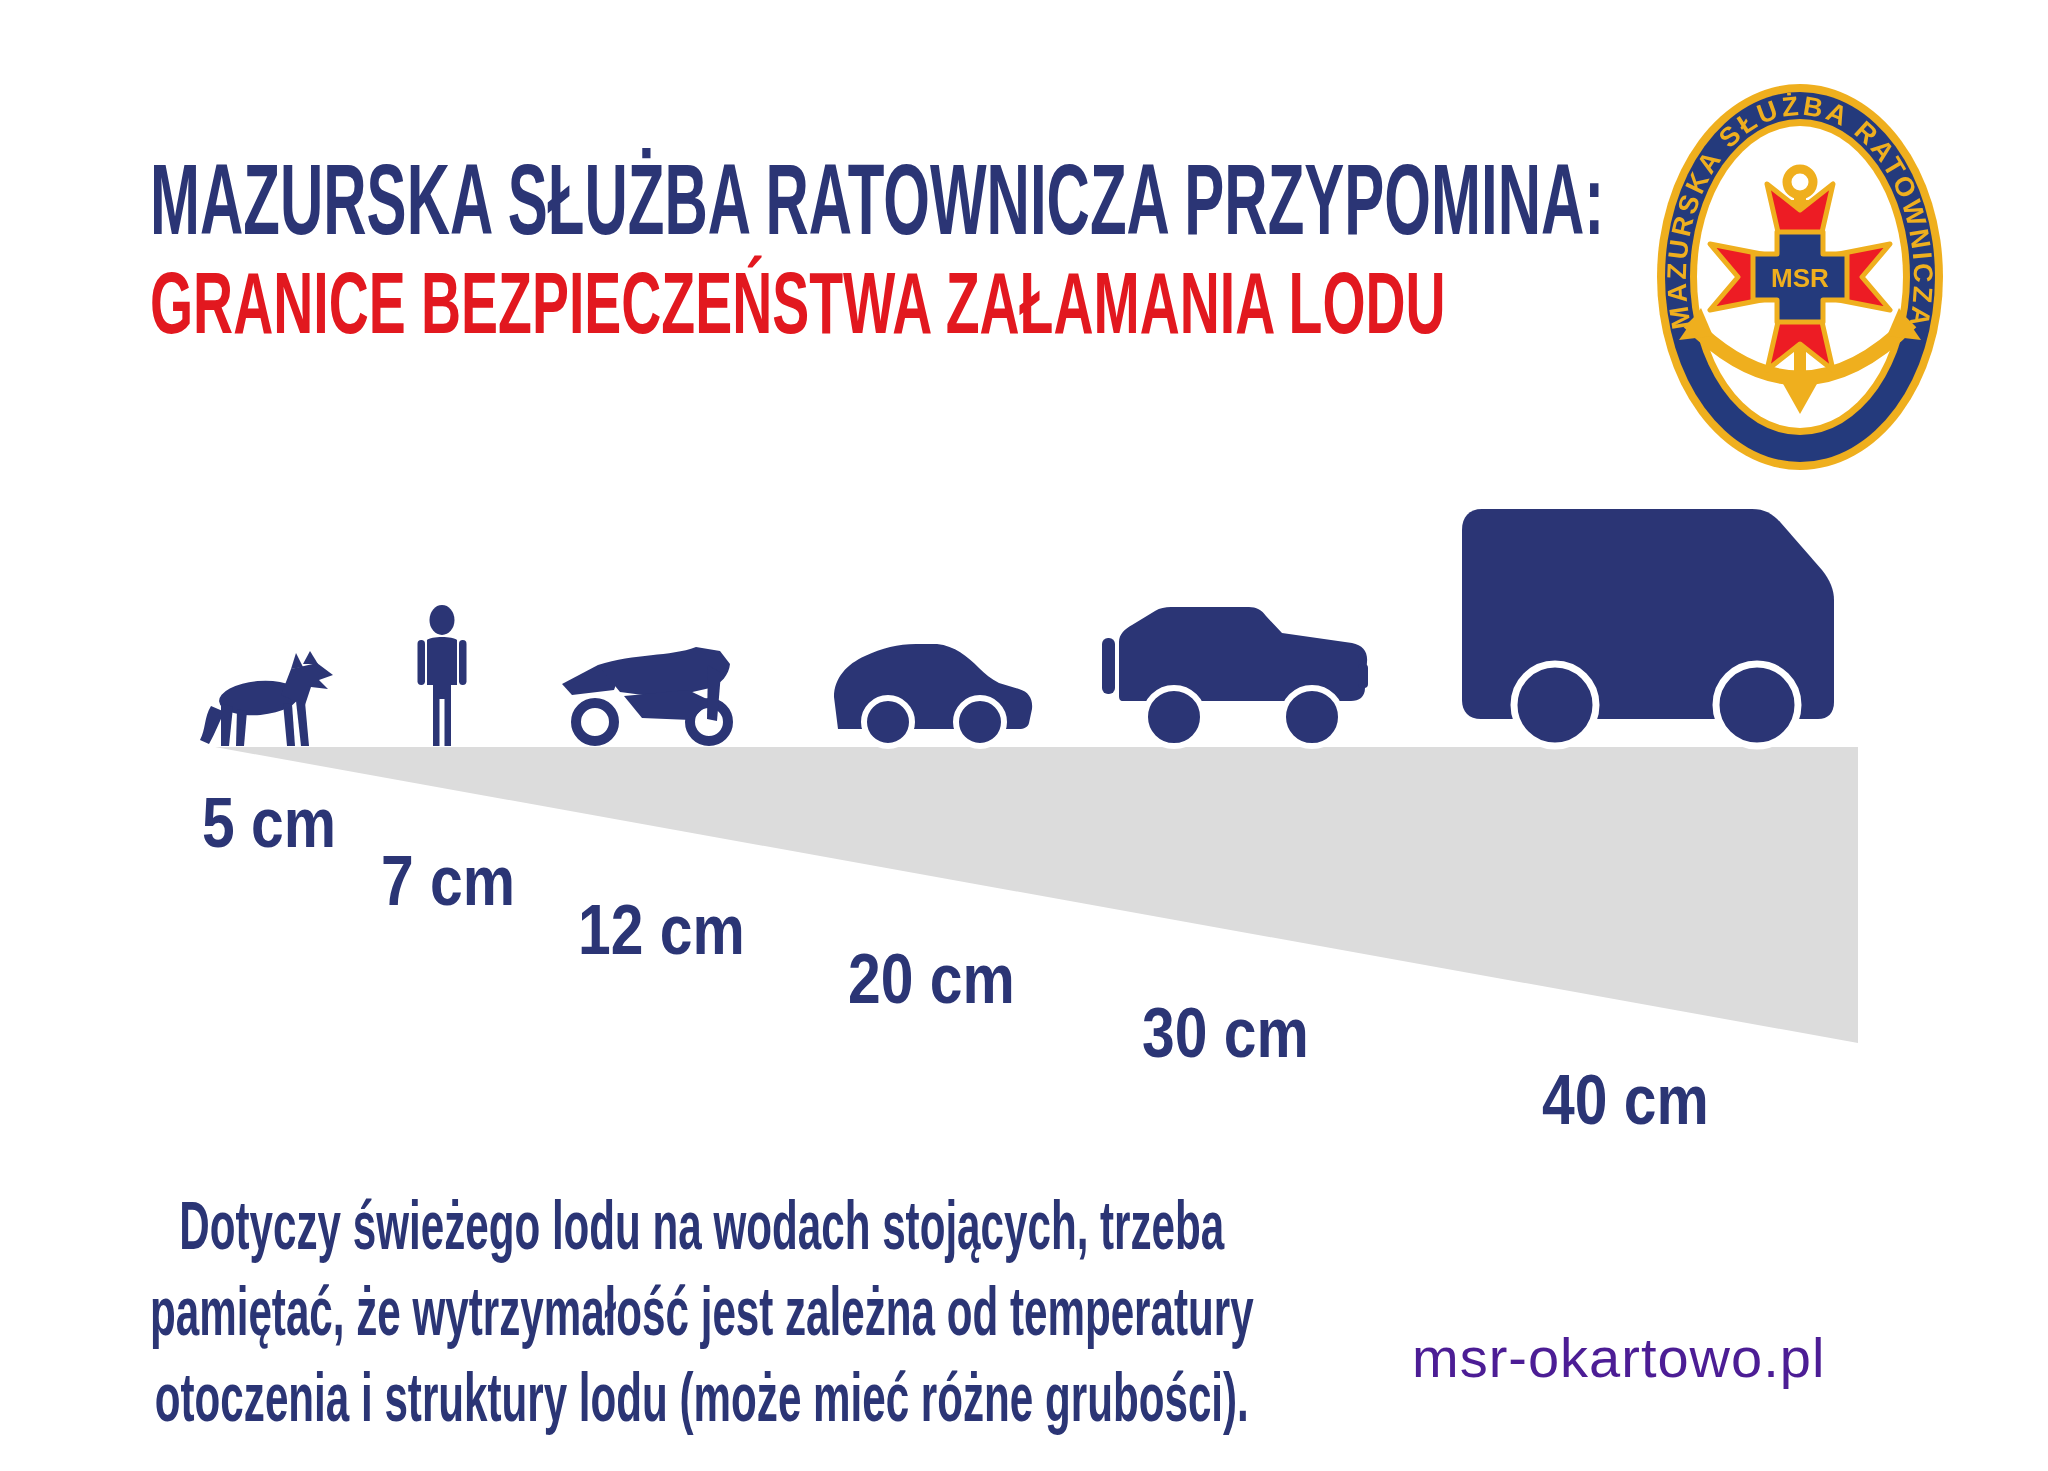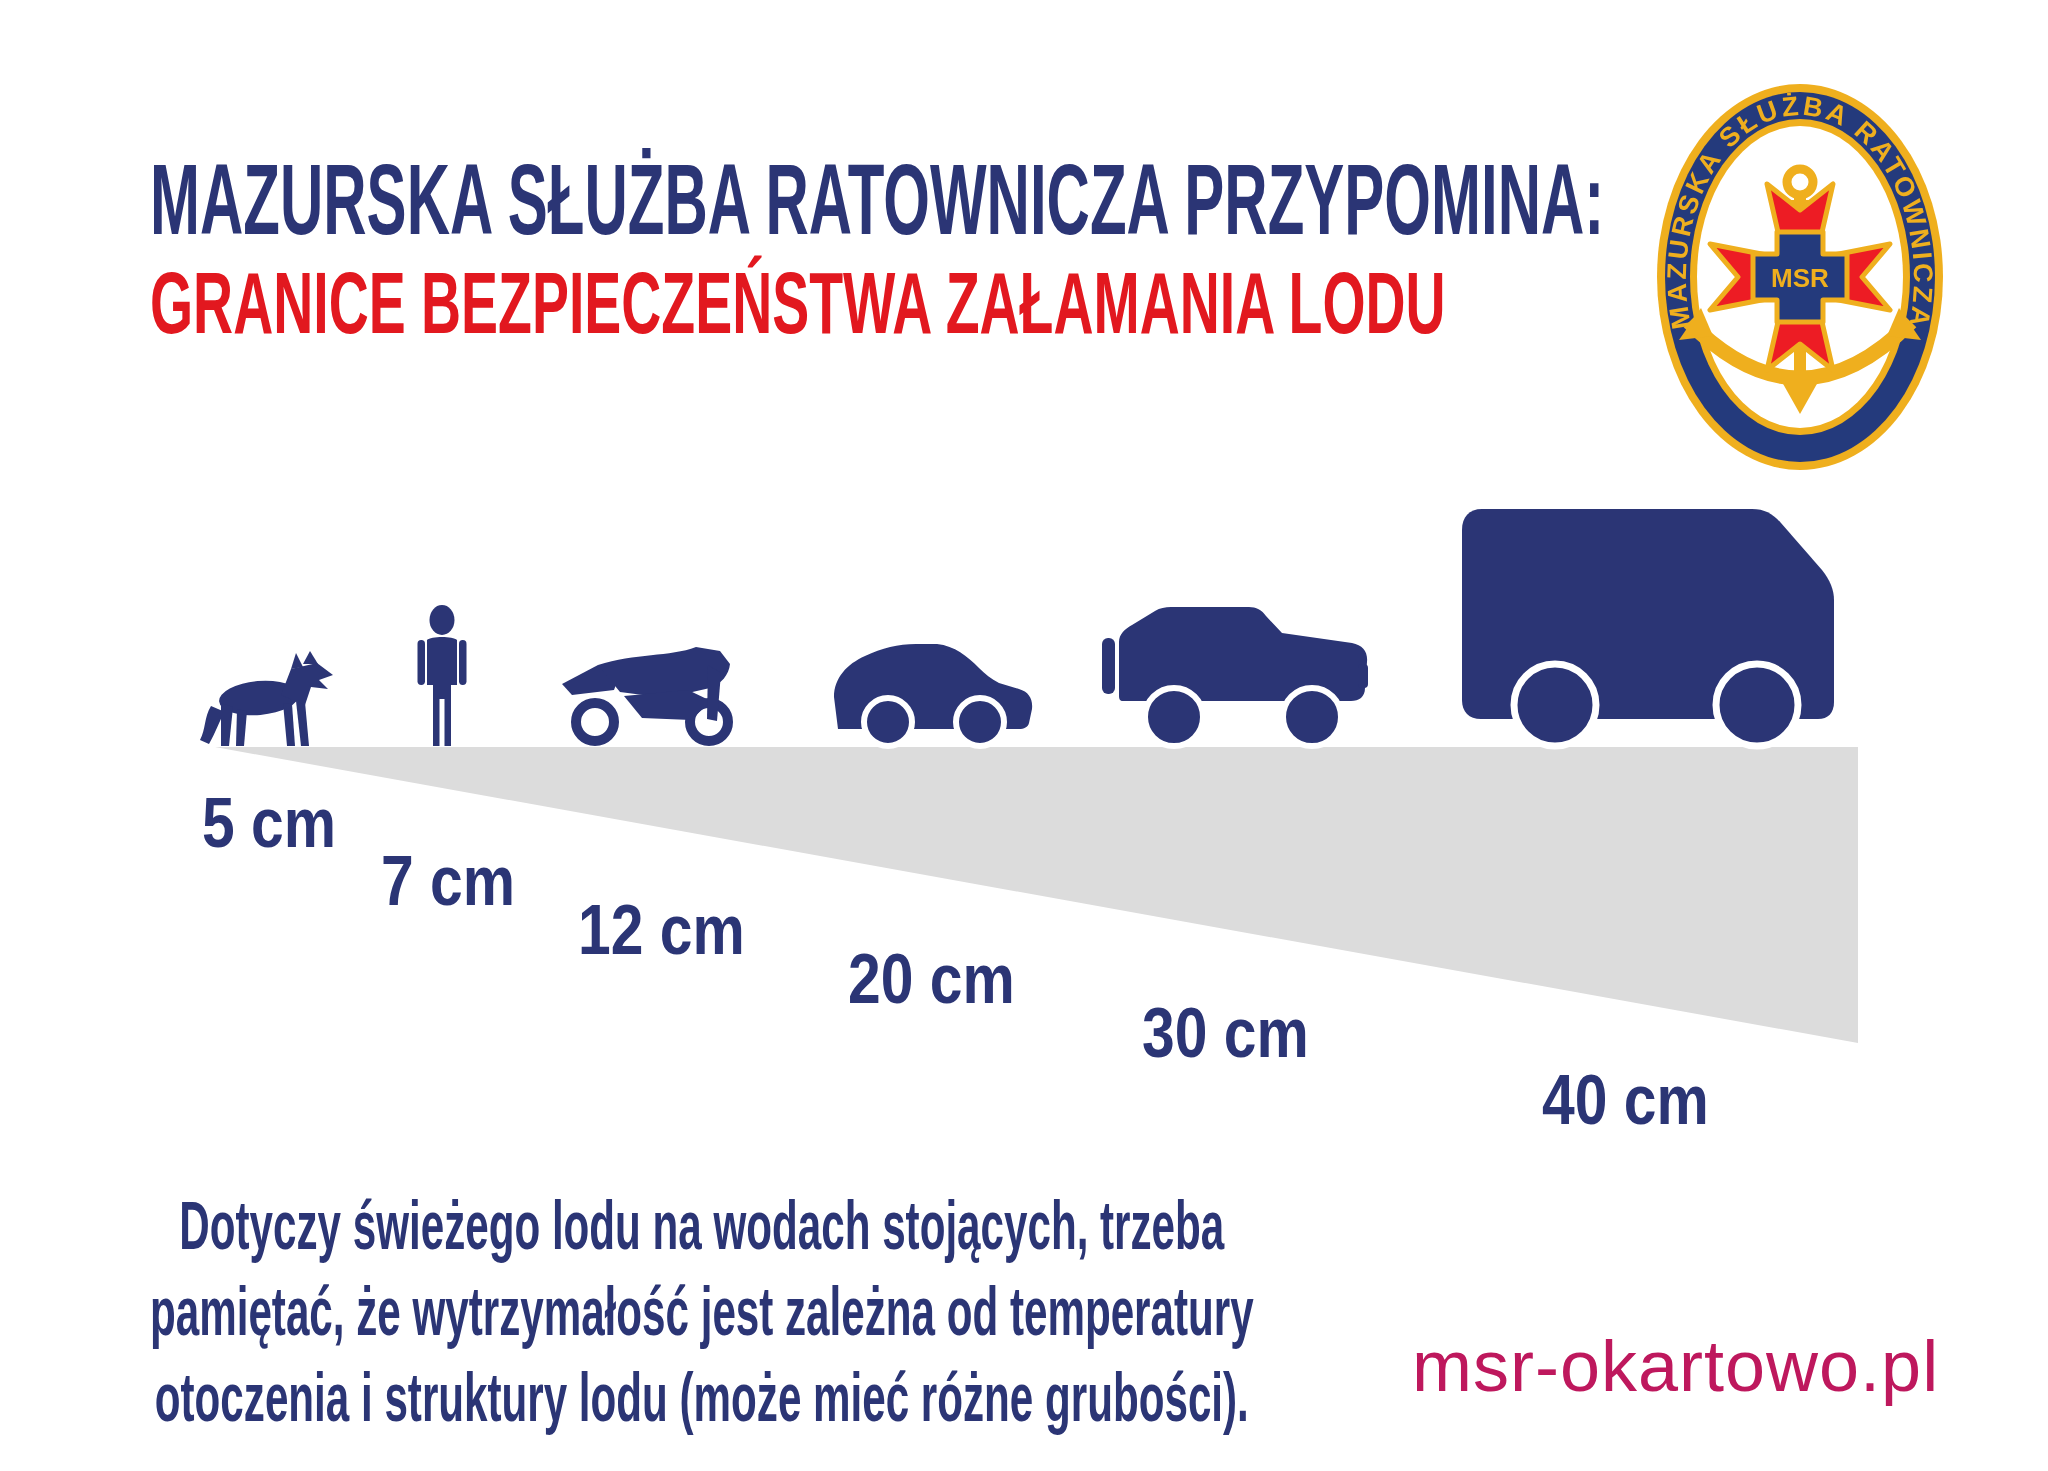--- a/index.html
+++ b/index.html
@@ -20,21 +20,21 @@
     font-size:70px;font-weight:bold;color:#2b3575;
     transform:scaleX(0.84);transform-origin:0 0;
   }
   .footnote{left:150px;top:1182px;text-align:center;}
   .footnote .line{
     position:relative;white-space:nowrap;height:86px;line-height:86px;
     font-size:68px;font-weight:bold;color:#2b3575;
     transform:scaleX(0.62);transform-origin:0 0;
   }
   .website{
-    left:1412px;top:1325px;font-size:72px;font-weight:normal;color:#be185d;
+    left:1412px;top:1325px;font-size:56px;font-weight:normal;color:#4c1d95;
     letter-spacing:1px;
   }
   .scene{position:absolute;left:0;top:0;}
   .logo{position:absolute;left:1655px;top:82px;}
 </style>
 </head>
 <body>
 
 <div class="canvas">
 

